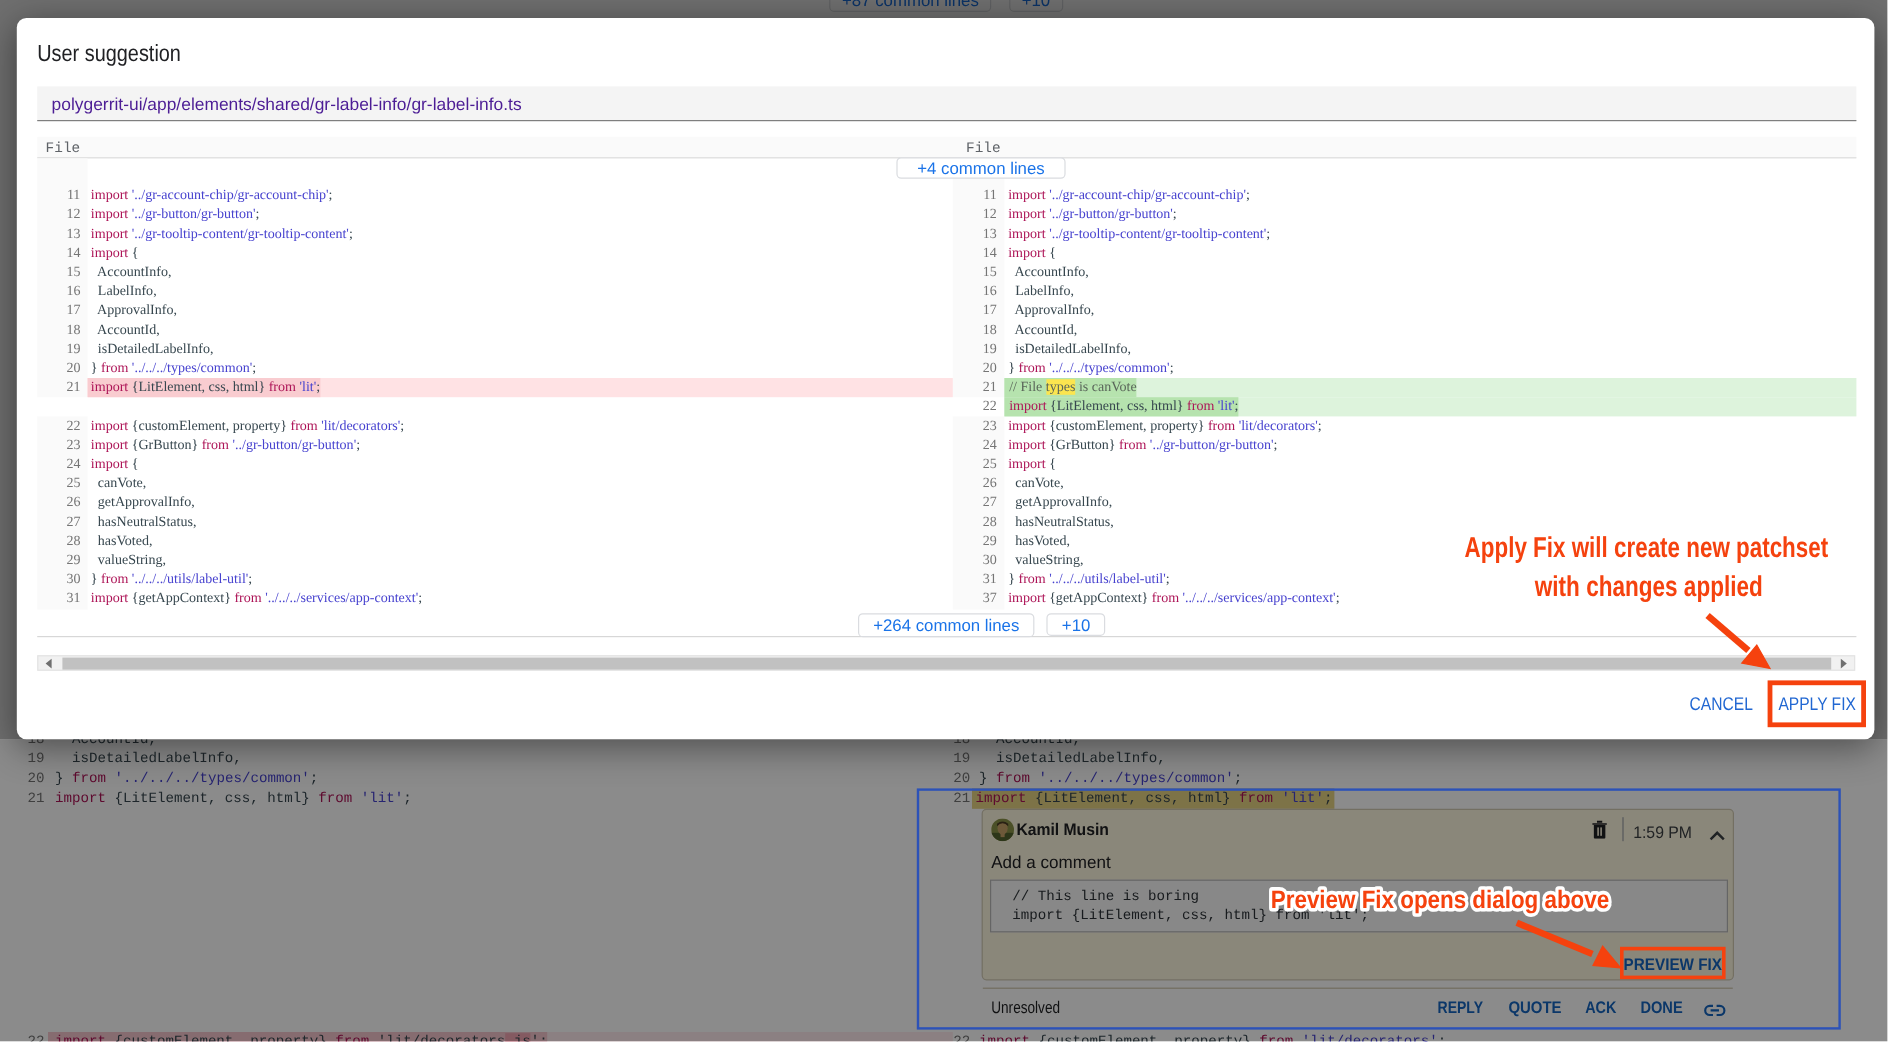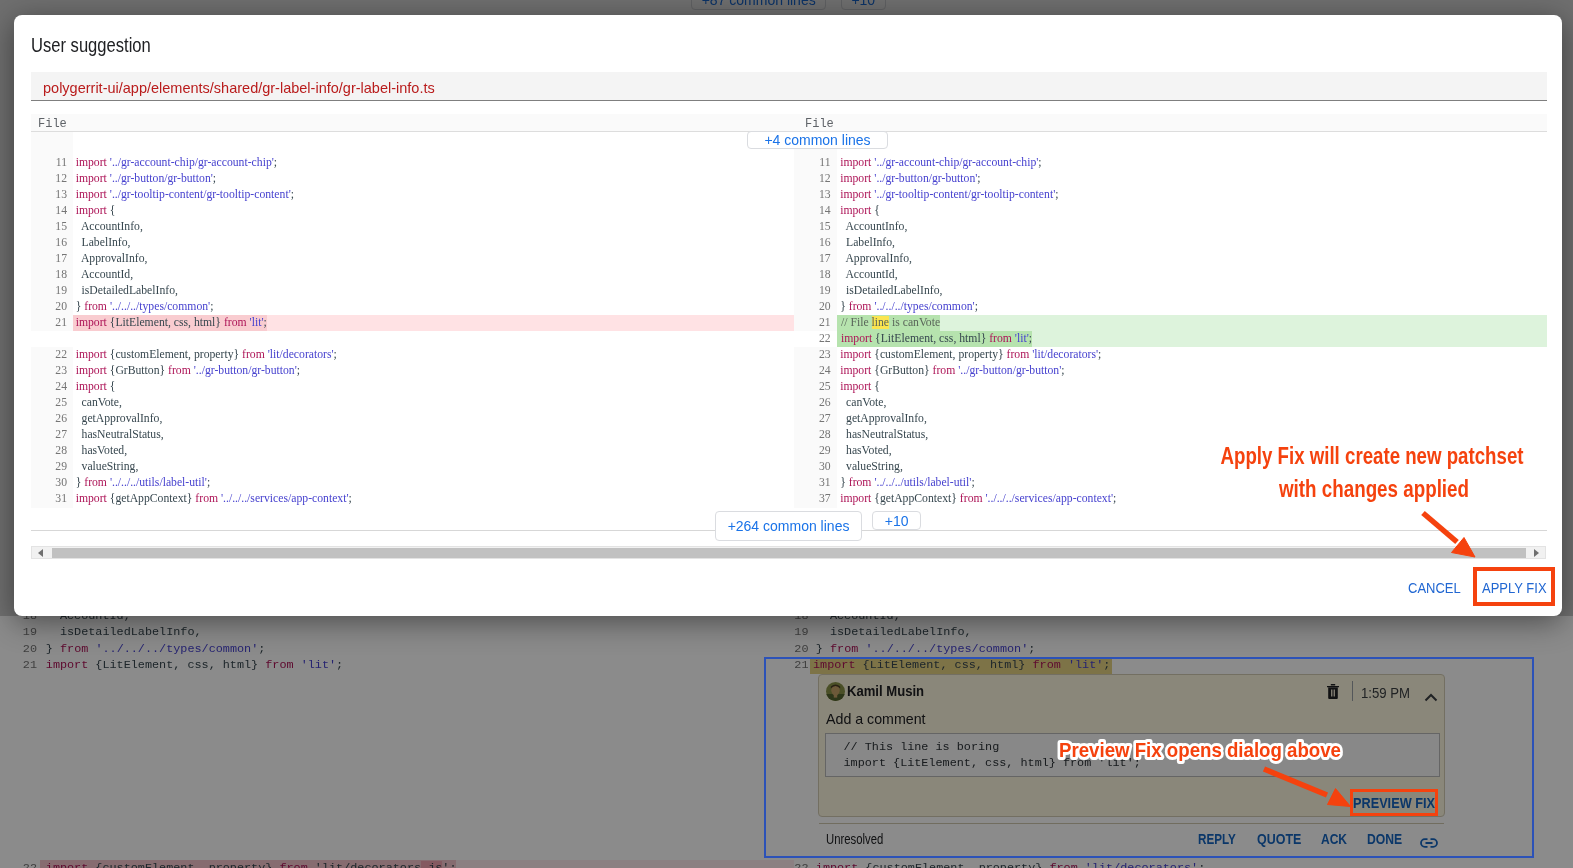--- a/index.html
+++ b/index.html
@@ -31,21 +31,21 @@
  font-size:11.8px;line-height:16.5px;color:#2d3338;white-space:pre;padding:4.5px 0 0 17.5px}
 .blink{position:absolute;color:#1565c0;font-size:14px;font-weight:bold;white-space:nowrap;transform-origin:left center}
 
 #scrimtop{position:absolute;left:0;top:0;width:1573px;height:616px;background:rgba(0,0,0,0.565);z-index:10}
 #scrimbot{position:absolute;left:0;top:616px;width:1573px;height:252px;background:rgba(0,0,0,0.455);z-index:10}
 
 #dlg{position:absolute;left:14px;top:15px;width:1548px;height:601px;background:#fff;
  border-radius:8px;box-shadow:0 6px 30px rgba(0,0,0,.45);z-index:20}
 #dtitle{position:absolute;left:16.5px;top:18.5px;font-size:19.5px;color:#202124;transform:scaleX(.85);transform-origin:left center;white-space:nowrap}
 #dinput{position:absolute;left:16.5px;top:57px;width:1516.5px;height:28.5px;background:#f4f4f4;
- border-bottom:1px solid #7f7f7f;box-sizing:border-box;font-size:14.5px;color:#b91c1c;
+ border-bottom:1px solid #7f7f7f;box-sizing:border-box;font-size:14.5px;color:#4c1d95;
  line-height:32px;padding-left:12.5px;overflow:hidden}
 #dtable{position:absolute;left:16.5px;top:98.8px;width:1516.5px;height:417.7px;box-sizing:border-box;
  border-bottom:1px solid #d7d7d7}
 #dhead{position:absolute;left:0;top:0;width:100%;height:17px;background:#fafafa;border-bottom:1px solid #ddd;
  font-family:"Liberation Mono",monospace;font-size:12px;color:#5f6368;line-height:14px}
 #gutL{position:absolute;left:0;top:18px;width:42px;height:376.4px;background:#fafafa}
 #gutR{position:absolute;left:763.5px;top:18px;width:43px;height:376.4px;background:#fafafa}
 #gutwhite{position:absolute;left:0;top:217.2px;width:806.5px;height:16px;background:#fff;z-index:1}
 #dbody{position:absolute;left:0;top:41.2px;width:100%;z-index:2}
 .row{display:flex;height:16px;line-height:16px;font-family:Liberation Serif, serif;
@@ -142,36 +142,36 @@
 <div class="row"><div class="nl">11</div><div class="cl pad"><i class="k">import</i> <i class="s">'../gr-account-chip/gr-account-chip'</i>;</div><div class="nr">11</div><div class="cr pad"><i class="k">import</i> <i class="s">'../gr-account-chip/gr-account-chip'</i>;</div></div>
 <div class="row"><div class="nl">12</div><div class="cl pad"><i class="k">import</i> <i class="s">'../gr-button/gr-button'</i>;</div><div class="nr">12</div><div class="cr pad"><i class="k">import</i> <i class="s">'../gr-button/gr-button'</i>;</div></div>
 <div class="row"><div class="nl">13</div><div class="cl pad"><i class="k">import</i> <i class="s">'../gr-tooltip-content/gr-tooltip-content'</i>;</div><div class="nr">13</div><div class="cr pad"><i class="k">import</i> <i class="s">'../gr-tooltip-content/gr-tooltip-content'</i>;</div></div>
 <div class="row"><div class="nl">14</div><div class="cl pad"><i class="k">import</i> {</div><div class="nr">14</div><div class="cr pad"><i class="k">import</i> {</div></div>
 <div class="row"><div class="nl">15</div><div class="cl pad">  AccountInfo,</div><div class="nr">15</div><div class="cr pad">  AccountInfo,</div></div>
 <div class="row"><div class="nl">16</div><div class="cl pad">  LabelInfo,</div><div class="nr">16</div><div class="cr pad">  LabelInfo,</div></div>
 <div class="row"><div class="nl">17</div><div class="cl pad">  ApprovalInfo,</div><div class="nr">17</div><div class="cr pad">  ApprovalInfo,</div></div>
 <div class="row"><div class="nl">18</div><div class="cl pad">  AccountId,</div><div class="nr">18</div><div class="cr pad">  AccountId,</div></div>
 <div class="row"><div class="nl">19</div><div class="cl pad">  isDetailedLabelInfo,</div><div class="nr">19</div><div class="cr pad">  isDetailedLabelInfo,</div></div>
 <div class="row"><div class="nl">20</div><div class="cl pad">} <i class="k">from</i> <i class="s">'../../../types/common'</i>;</div><div class="nr">20</div><div class="cr pad">} <i class="k">from</i> <i class="s">'../../../types/common'</i>;</div></div>
-<div class="row"><div class="nl">21</div><div class="cl del"><span class="tokd"><i class="k">import</i> {LitElement, css, html} <i class="k">from</i> <i class="s">'lit'</i>;</span></div><div class="nr">21</div><div class="cr add"><span class="toka"><i class="cm">// File </i><span class="yel"><i class="cm">line</i></span><i class="cm"> is canVote</i></span></div></div>
+<div class="row"><div class="nl">21</div><div class="cl del"><span class="tokd"><i class="k">import</i> {LitElement, css, html} <i class="k">from</i> <i class="s">'lit'</i>;</span></div><div class="nr">21</div><div class="cr add"><span class="toka"><i class="cm">// File </i><span class="yel"><i class="cm">types</i></span><i class="cm"> is canVote</i></span></div></div>
 <div class="row"><div class="nl blank"></div><div class="cl"></div><div class="nr">22</div><div class="cr add"><span class="toka"><i class="k">import</i> {LitElement, css, html} <i class="k">from</i> <i class="s">'lit'</i>;</span></div></div>
 <div class="row"><div class="nl">22</div><div class="cl pad"><i class="k">import</i> {customElement, property} <i class="k">from</i> <i class="s">'lit/decorators'</i>;</div><div class="nr">23</div><div class="cr pad"><i class="k">import</i> {customElement, property} <i class="k">from</i> <i class="s">'lit/decorators'</i>;</div></div>
 <div class="row"><div class="nl">23</div><div class="cl pad"><i class="k">import</i> {GrButton} <i class="k">from</i> <i class="s">'../gr-button/gr-button'</i>;</div><div class="nr">24</div><div class="cr pad"><i class="k">import</i> {GrButton} <i class="k">from</i> <i class="s">'../gr-button/gr-button'</i>;</div></div>
 <div class="row"><div class="nl">24</div><div class="cl pad"><i class="k">import</i> {</div><div class="nr">25</div><div class="cr pad"><i class="k">import</i> {</div></div>
 <div class="row"><div class="nl">25</div><div class="cl pad">  canVote,</div><div class="nr">26</div><div class="cr pad">  canVote,</div></div>
 <div class="row"><div class="nl">26</div><div class="cl pad">  getApprovalInfo,</div><div class="nr">27</div><div class="cr pad">  getApprovalInfo,</div></div>
 <div class="row"><div class="nl">27</div><div class="cl pad">  hasNeutralStatus,</div><div class="nr">28</div><div class="cr pad">  hasNeutralStatus,</div></div>
 <div class="row"><div class="nl">28</div><div class="cl pad">  hasVoted,</div><div class="nr">29</div><div class="cr pad">  hasVoted,</div></div>
 <div class="row"><div class="nl">29</div><div class="cl pad">  valueString,</div><div class="nr">30</div><div class="cr pad">  valueString,</div></div>
 <div class="row"><div class="nl">30</div><div class="cl pad">} <i class="k">from</i> <i class="s">'../../../utils/label-util'</i>;</div><div class="nr">31</div><div class="cr pad">} <i class="k">from</i> <i class="s">'../../../utils/label-util'</i>;</div></div>
 <div class="row"><div class="nl">31</div><div class="cl pad"><i class="k">import</i> {getAppContext} <i class="k">from</i> <i class="s">'../../../services/app-context'</i>;</div><div class="nr">37</div><div class="cr pad"><i class="k">import</i> {getAppContext} <i class="k">from</i> <i class="s">'../../../services/app-context'</i>;</div></div>
   </div>
   <div class="dchip" style="left:716.8px;top:16.9px;width:140.4px;height:18.4px">+4 common lines</div>
  </div>
- <div class="dchip" style="left:701.2px;top:496.3px;width:146.7px;height:30px">+264 common lines</div>
+ <div class="dchip" style="left:701.2px;top:496.3px;width:146.7px;height:20px">+264 common lines</div>
  <div class="dchip" style="left:858.3px;top:496.3px;width:48.9px;height:19.2px">+10</div>
  <div id="sbar">
   <div class="sarrow" style="left:6px;border-width:4.2px 5.5px 4.2px 0;border-color:transparent #6f6f6f transparent transparent"></div>
   <div id="sthumb"></div>
   <div class="sarrow" style="right:6px;border-width:4.2px 0 4.2px 5.5px;border-color:transparent transparent transparent #6f6f6f"></div>
  </div>
  <div class="fbtn" style="left:1394.2px">CANCEL</div>
  <div class="fbtn" style="left:1467.8px">APPLY FIX</div>
 </div>
 

